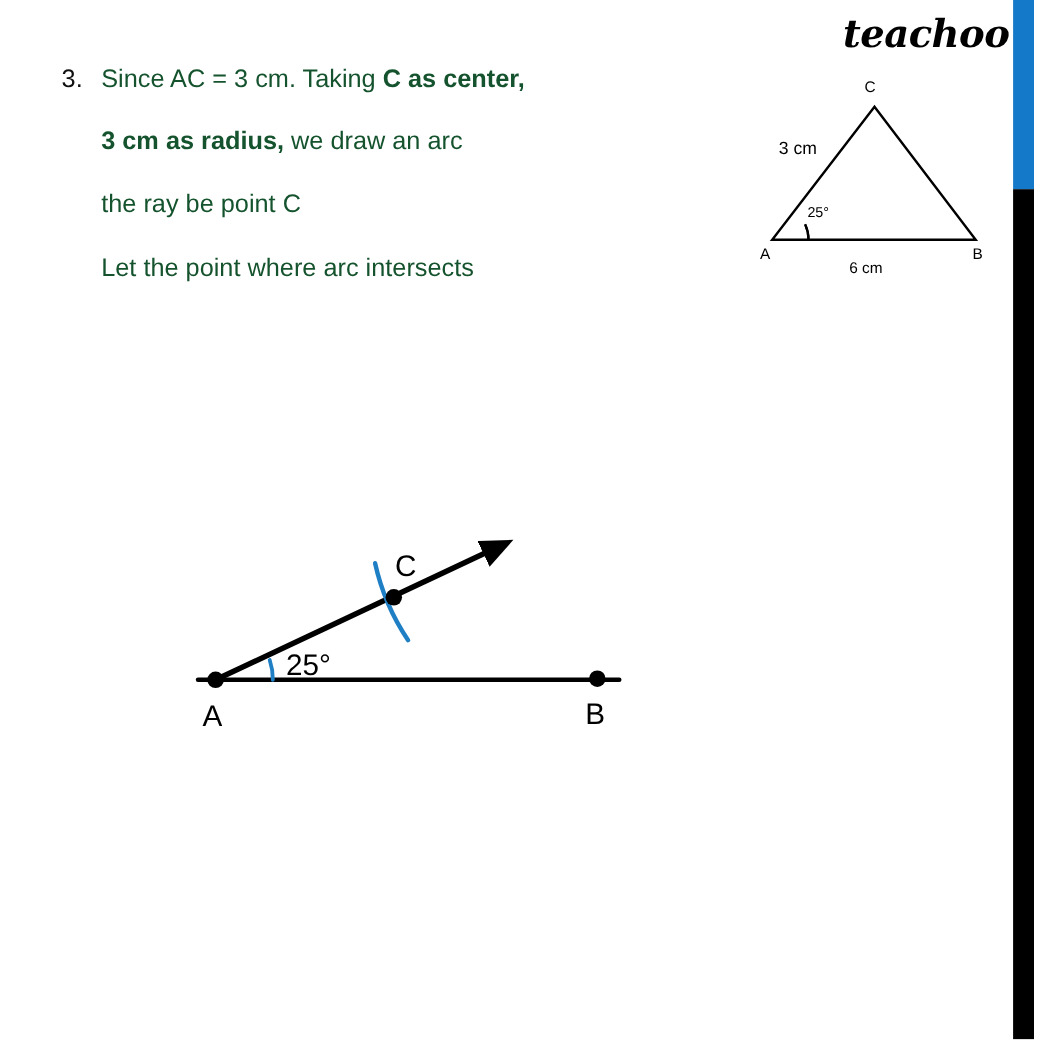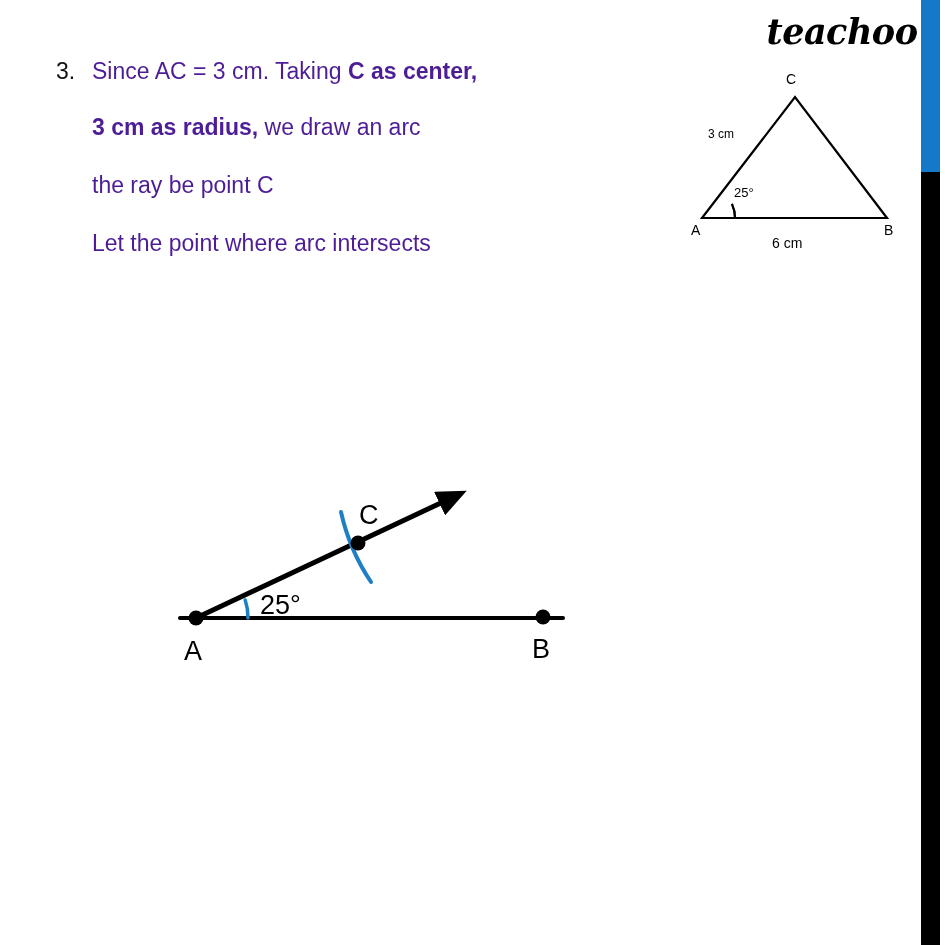--- a/index.html
+++ b/index.html
@@ -57,21 +57,21 @@
     height: 58px;
   }
   #step-number {
     width: 36px;
     flex: 0 0 36px;
     font-size: 23px;
     color: #101010;
   }
   .step-text {
     font-size: 23px;
-    color: #4c1d95;
+    color: #14532d;
     line-height: 1;
   }
   .step-indent { padding-left: 36px; text-align: center; }
   .bold { font-weight: bold; }
 
   
   .figure { position: absolute; }
   #triangle-figure { left: 660px; top: 62px; }
   #ray-figure { left: 140px; top: 460px; }
 
@@ -79,21 +79,21 @@
     position: absolute;
     color: #000000;
     font-family: "Liberation Sans", sans-serif;
     white-space: nowrap;
     line-height: 1;
   }
   
   #tri-label-C  { left: 126px; top: 10px;  font-size: 14px; }
   #tri-label-A  { left:  31px; top: 161px; font-size: 14px; }
   #tri-label-B  { left: 224px; top: 161px; font-size: 14px; }
-  #tri-label-3cm{ left:  48px; top:  66px; font-size: 12px; }
+  #tri-label-3cm{ left:  48px; top:  66px; font-size: 16px; }
   #tri-label-6cm{ left: 112px; top: 174px; font-size: 14px; }
   #tri-label-angle { left: 74px; top: 124px; font-size: 13px; }
 
   
   #ray-label-A     { left:  44px; top: 178px; font-size: 27px; }
   #ray-label-B     { left: 392px; top: 176px; font-size: 27px; }
   #ray-label-C     { left: 219px; top:  42px; font-size: 27px; }
   #ray-label-angle { left: 120px; top: 132px; font-size: 27px; }
 </style>
 </head>

